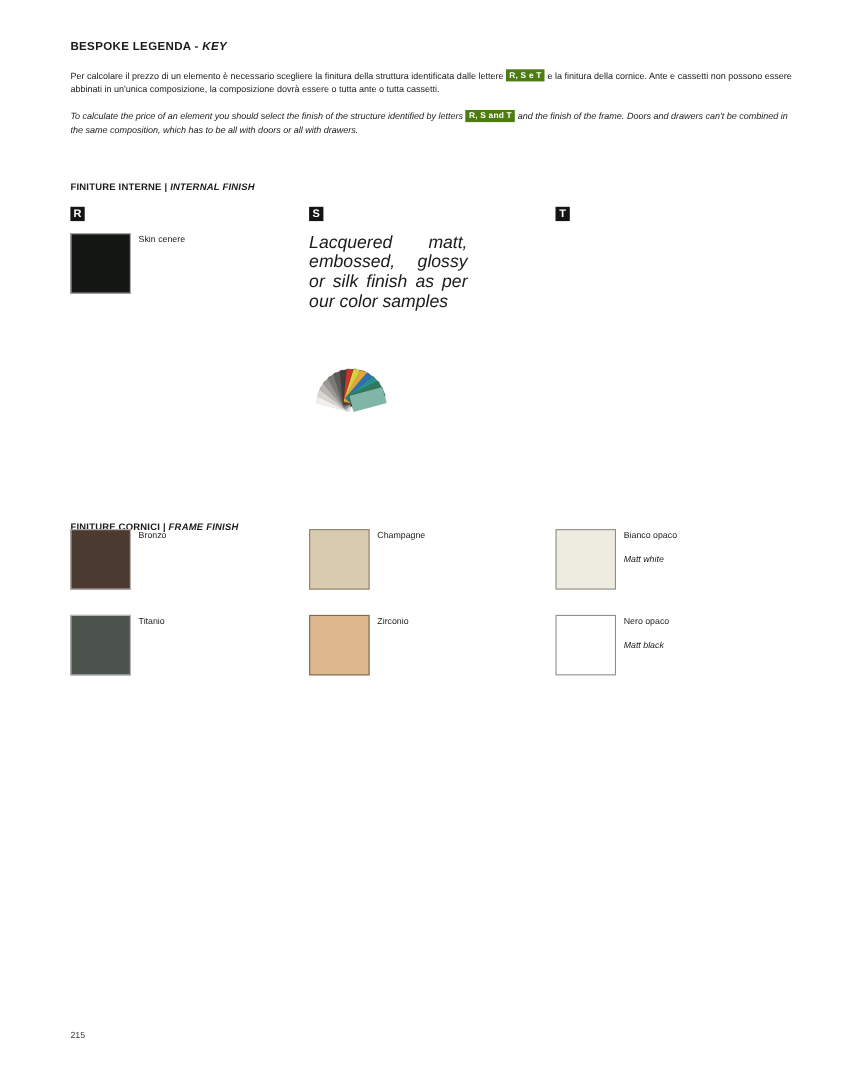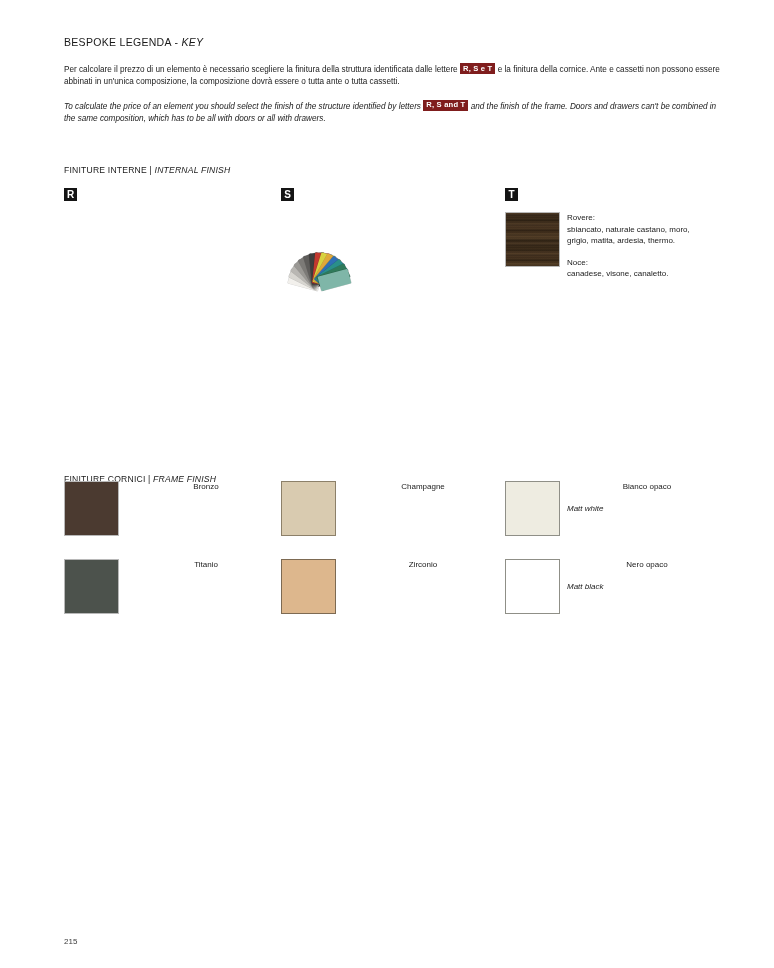--- a/index.html
+++ b/index.html
@@ -14,56 +14,56 @@
     position: relative;
     overflow: hidden;
   }
   .page { position: absolute; inset: 0; }
 
   
   .page-title {
     position: absolute;
     left: 64px; top: 36px;
     font-size: 10.5px;
-    font-weight: normal;
+    font-weight: bold;
     letter-spacing: 0.3px;
   }
   .page-title .key-italic { font-style: italic; }
 
   
   .intro {
     position: absolute;
     left: 64px; top: 63px;
     width: 660px;
     font-size: 8.2px;
     line-height: 12.5px;
   }
   .intro p { margin: 0; }
   .intro .para-it { margin-bottom: 11px; }
   .intro .para-en { font-style: italic; }
 
   .tag {
     display: inline-block;
-    background: #7f1d1d;
+    background: #4d7c0f;
     color: #ffffff;
     font-weight: bold;
     font-style: normal;
     font-size: 7.6px;
     line-height: 9.5px;
     padding: 0.5px 3px 1px 3px;
     vertical-align: 1px;
     letter-spacing: 0.2px;
   }
 
   
   .section-heading {
     position: absolute;
     left: 64px;
     font-size: 8.6px;
-    font-weight: normal;
+    font-weight: bold;
     letter-spacing: 0.2px;
   }
   .section-heading .en { font-style: italic; }
   #heading-internal { top: 165px; }
   #heading-frame { top: 474px; }
 
   
   .internal-grid {
     position: absolute;
     left: 64px; top: 188px;
@@ -185,21 +185,21 @@
     width: 55px; height: 55px;
     border: 1px solid #b8b8b8;
   }
   .frame-caption {
     position: absolute;
     left: 62px; top: 0;
     font-size: 8px;
     line-height: 11.5px;
     width: 160px;
   }
-  .frame-caption .name-it { display: block; text-align: center; }
+  .frame-caption .name-it { display: block; }
   .frame-caption .name-en {
     display: block;
     font-style: italic;
     margin-top: 10px;
   }
 
   
   .page-number {
     position: absolute;
     left: 64px; top: 937px;
@@ -228,25 +228,30 @@
   </div>
 
   <div class="section-heading" id="heading-internal">
     <span>FINITURE INTERNE | </span><span class="en">INTERNAL FINISH</span>
   </div>
 
   <div class="internal-grid">
 
     <div class="icol icol-0">
       <div class="letter-badge">R</div>
+      <div class="swatch-row" style="height:57px;">
+        <div class="swatch-lg swatch-skin" style="background: rgb(19, 22, 19);"></div>
+        <div class="swatch-caption">Skin cenere</div>
+      </div>
     </div>
 
     <div class="icol icol-1">
       <div class="letter-badge">S</div>
       <div class="s-text-wrap">
+        <p class="desc-en">Lacquered matt, embossed, glossy or silk finish as per our color samples</p>
       </div>
       <div class="fan" id="color-fan">
           <div class="fan-card" style="transform: rotate(75deg); background: rgb(127, 182, 168); box-shadow: rgba(0, 0, 0, 0.18) 0px 0px 0px 0.4px; z-index: 13;"></div>
           <div class="fan-card" style="transform: rotate(63.4615deg); background: rgb(47, 122, 90); box-shadow: rgba(0, 0, 0, 0.18) 0px 0px 0px 0.4px; z-index: 12;"></div>
           <div class="fan-card" style="transform: rotate(51.9231deg); background: rgb(42, 143, 138); box-shadow: rgba(0, 0, 0, 0.18) 0px 0px 0px 0.4px; z-index: 11;"></div>
           <div class="fan-card" style="transform: rotate(40.3846deg); background: rgb(47, 111, 181); box-shadow: rgba(0, 0, 0, 0.18) 0px 0px 0px 0.4px; z-index: 10;"></div>
           <div class="fan-card" style="transform: rotate(28.8462deg); background: rgb(224, 168, 58); box-shadow: rgba(0, 0, 0, 0.18) 0px 0px 0px 0.4px; z-index: 9;"></div>
           <div class="fan-card" style="transform: rotate(17.3077deg); background: rgb(216, 209, 63); box-shadow: rgba(0, 0, 0, 0.18) 0px 0px 0px 0.4px; z-index: 8;"></div>
           <div class="fan-card" style="transform: rotate(5.76923deg); background: rgb(195, 57, 47); box-shadow: rgba(0, 0, 0, 0.18) 0px 0px 0px 0.4px; z-index: 7;"></div>
           <div class="fan-card" style="transform: rotate(-5.76923deg); background: rgb(63, 62, 61); box-shadow: rgba(0, 0, 0, 0.18) 0px 0px 0px 0.4px; z-index: 6;"></div>
@@ -255,31 +260,20 @@
           <div class="fan-card" style="transform: rotate(-40.3846deg); background: rgb(154, 152, 148); box-shadow: rgba(0, 0, 0, 0.18) 0px 0px 0px 0.4px; z-index: 3;"></div>
           <div class="fan-card" style="transform: rotate(-51.9231deg); background: rgb(185, 183, 179); box-shadow: rgba(0, 0, 0, 0.18) 0px 0px 0px 0.4px; z-index: 2;"></div>
           <div class="fan-card" style="transform: rotate(-63.4615deg); background: rgb(216, 214, 209); box-shadow: rgba(0, 0, 0, 0.18) 0px 0px 0px 0.4px; z-index: 1;"></div>
           <div class="fan-card" style="transform: rotate(-75deg); background: rgb(242, 240, 236); box-shadow: rgba(0, 0, 0, 0.18) 0px 0px 0px 0.4px; z-index: 0;"></div>
         <div class="fan-deck"></div>
       </div>
     </div>
 
     <div class="icol icol-2">
       <div class="letter-badge">T</div>
-      <div class="swatch-row" style="height:57px;">
-        <div class="swatch-lg swatch-wood"></div>
-        <div class="swatch-caption">
-          <span>Rovere:</span><br>
-          <span>sbiancato, naturale castano, moro,</span><br>
-          <span>grigio, matita, ardesia, thermo.</span>
-          <div style="height:10px;"></div>
-          <span>Noce:</span><br>
-          <span>canadese, visone, canaletto.</span>
-        </div>
-      </div>
     </div>
   </div>
 
   <div class="section-heading" id="heading-frame">
     <span>FINITURE CORNICI | </span><span class="en">FRAME FINISH</span>
   </div>
 
   <div class="frame-grid">
 
     <div class="frame-cell fc-r0 fc-c0">

